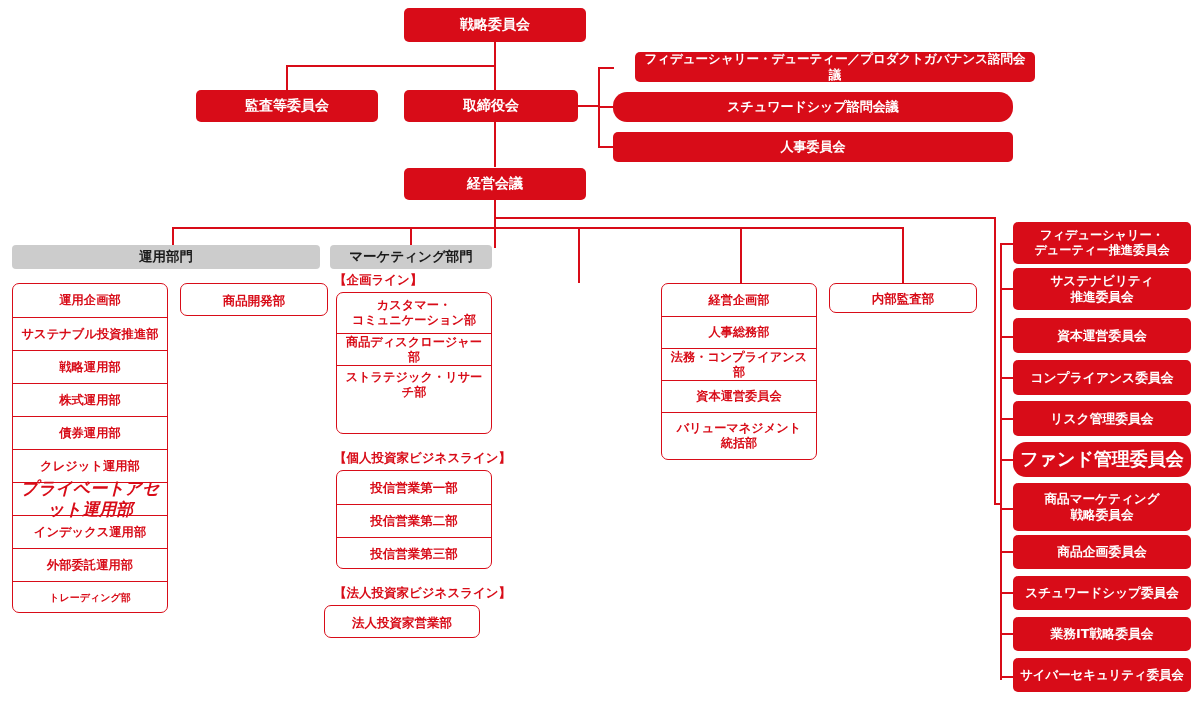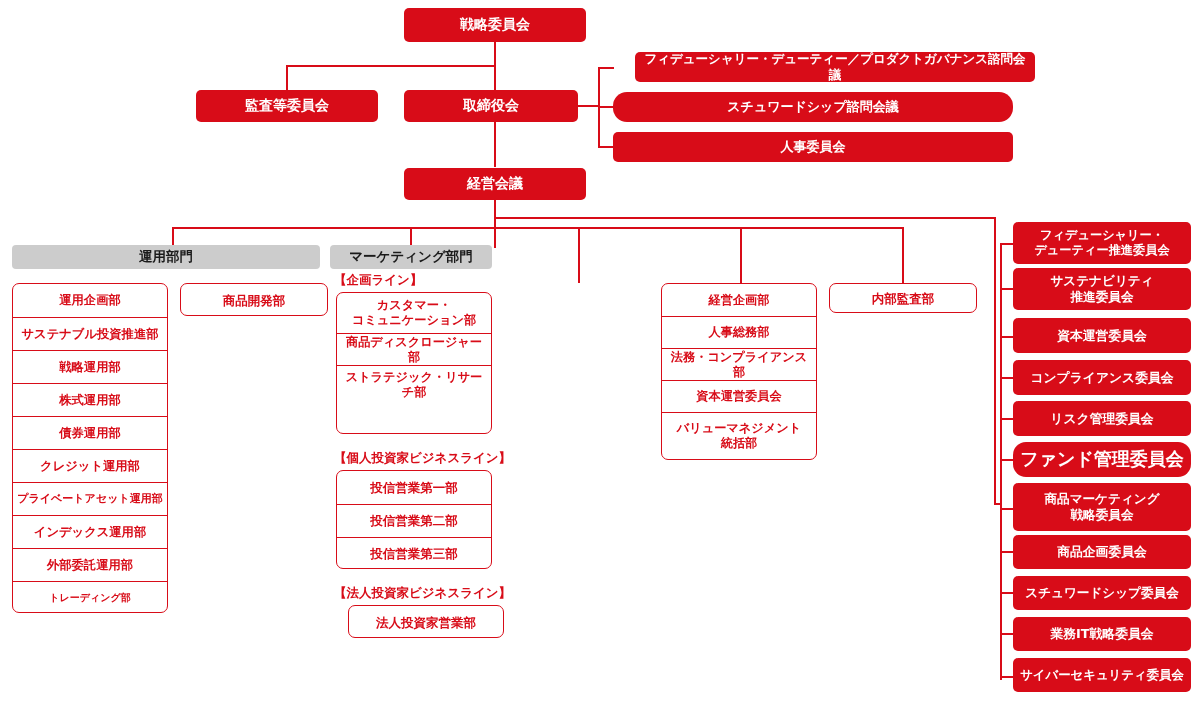--- a/index.html
+++ b/index.html
@@ -136,21 +136,21 @@
   <div class="gbox" style="left:12px;top:245px;width:308px;height:24px;">運用部門</div>
   <div class="gbox" style="left:330px;top:245px;width:162px;height:24px;">マーケティング部門</div>
 
   <div class="stack" id="stack-investment" style="left:12px;top:283px;width:156px;height:330px;">
       <div class="cell" style="height: 33px; font-size: 12.3px;">運用企画部</div>
       <div class="cell" style="height: 33px; font-size: 12.3px;">サステナブル投資推進部</div>
       <div class="cell" style="height: 33px; font-size: 12.3px;">戦略運用部</div>
       <div class="cell" style="height: 33px; font-size: 12.3px;">株式運用部</div>
       <div class="cell" style="height: 33px; font-size: 12.3px;">債券運用部</div>
       <div class="cell" style="height: 33px; font-size: 12.3px;">クレジット運用部</div>
-      <div class="cell" style="height: 33px; font-size: 11px;">プライベートアセット運用部</div>
+      <div class="cell" style="height: 33px; font-size: 17px; font-style: italic;">プライベートアセット運用部</div>
       <div class="cell" style="height: 33px; font-size: 12.3px;">インデックス運用部</div>
       <div class="cell" style="height: 33px; font-size: 12.3px;">外部委託運用部</div>
       <div class="cell" style="height: 33px; font-size: 10px;">トレーディング部</div>
     </div>
 
   <div class="stack" id="stack-product" style="left:180px;top:283px;width:148px;height:33px;">
       <div class="cell" style="height: 33px; font-size: 12.5px;">商品開発部</div>
     </div>
 
   <div class="linelabel" style="left:334px;top:272px;">【企画ライン】</div>
@@ -161,21 +161,21 @@
     </div>
 
   <div class="linelabel" style="left:334px;top:450px;">【個人投資家ビジネスライン】</div>
   <div class="stack" id="stack-mkt1" style="left:336px;top:470px;width:156px;height:99px;">
       <div class="cell" style="height: 33px; font-size: 12.5px;">投信営業第一部</div>
       <div class="cell" style="height: 33px; font-size: 12.5px;">投信営業第二部</div>
       <div class="cell" style="height: 33px; font-size: 12.5px;">投信営業第三部</div>
     </div>
 
   <div class="linelabel" style="left:334px;top:585px;">【法人投資家ビジネスライン】</div>
-  <div class="stack" id="stack-mkt2" style="left:348px;top:605px;width:156px;height:33px;">
+  <div class="stack" id="stack-mkt2" style="left:324px;top:605px;width:156px;height:33px;">
       <div class="cell" style="height: 33px; font-size: 12.5px;">法人投資家営業部</div>
     </div>
 
 
   <div class="stack" id="stack-corp" style="left:661px;top:283px;width:156px;height:177px;">
       <div class="cell" style="height: 32px; font-size: 12.2px;">経営企画部</div>
       <div class="cell" style="height: 32px; font-size: 12.2px; text-align: right;">人事総務部</div>
       <div class="cell" style="height: 32px; font-size: 12.2px;">法務・コンプライアンス部</div>
       <div class="cell" style="height: 32px; font-size: 12.2px;">資本運営委員会</div>
       <div class="cell" style="height: 47px; font-size: 12.2px;">バリューマネジメント<br>統括部</div>

